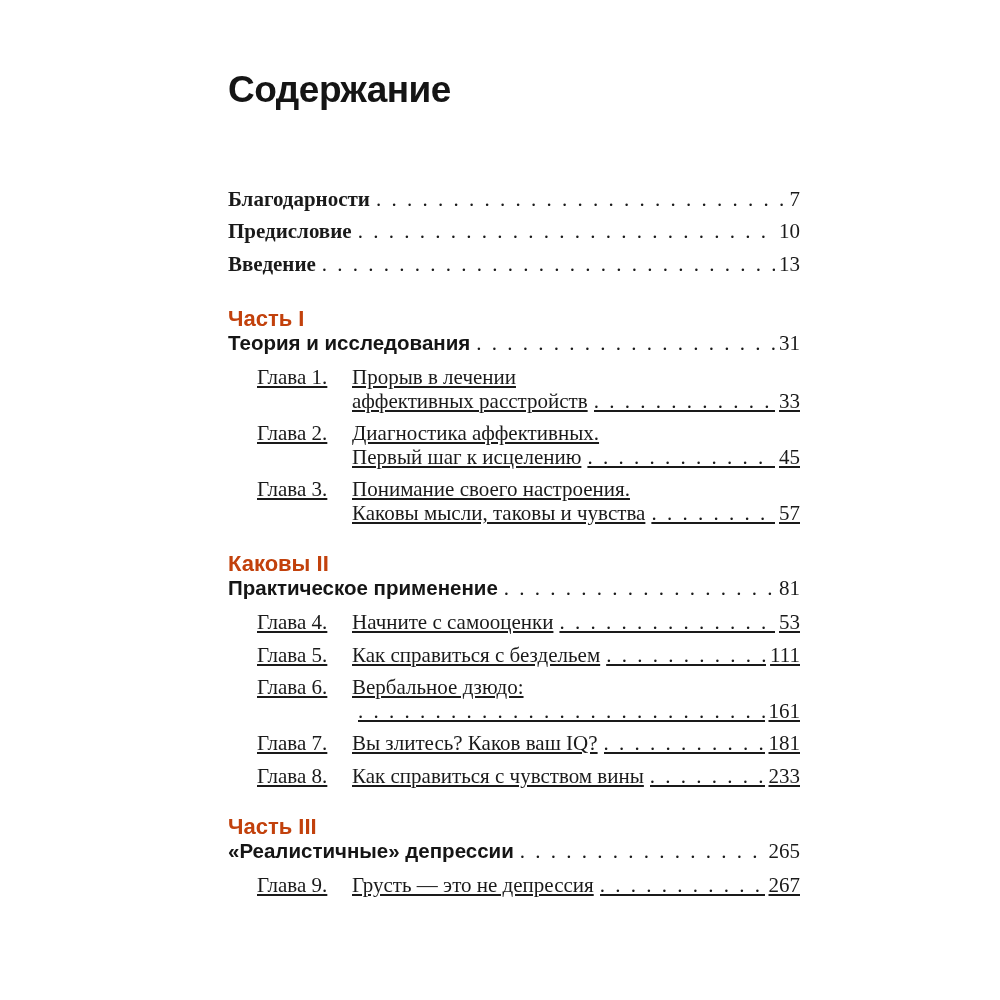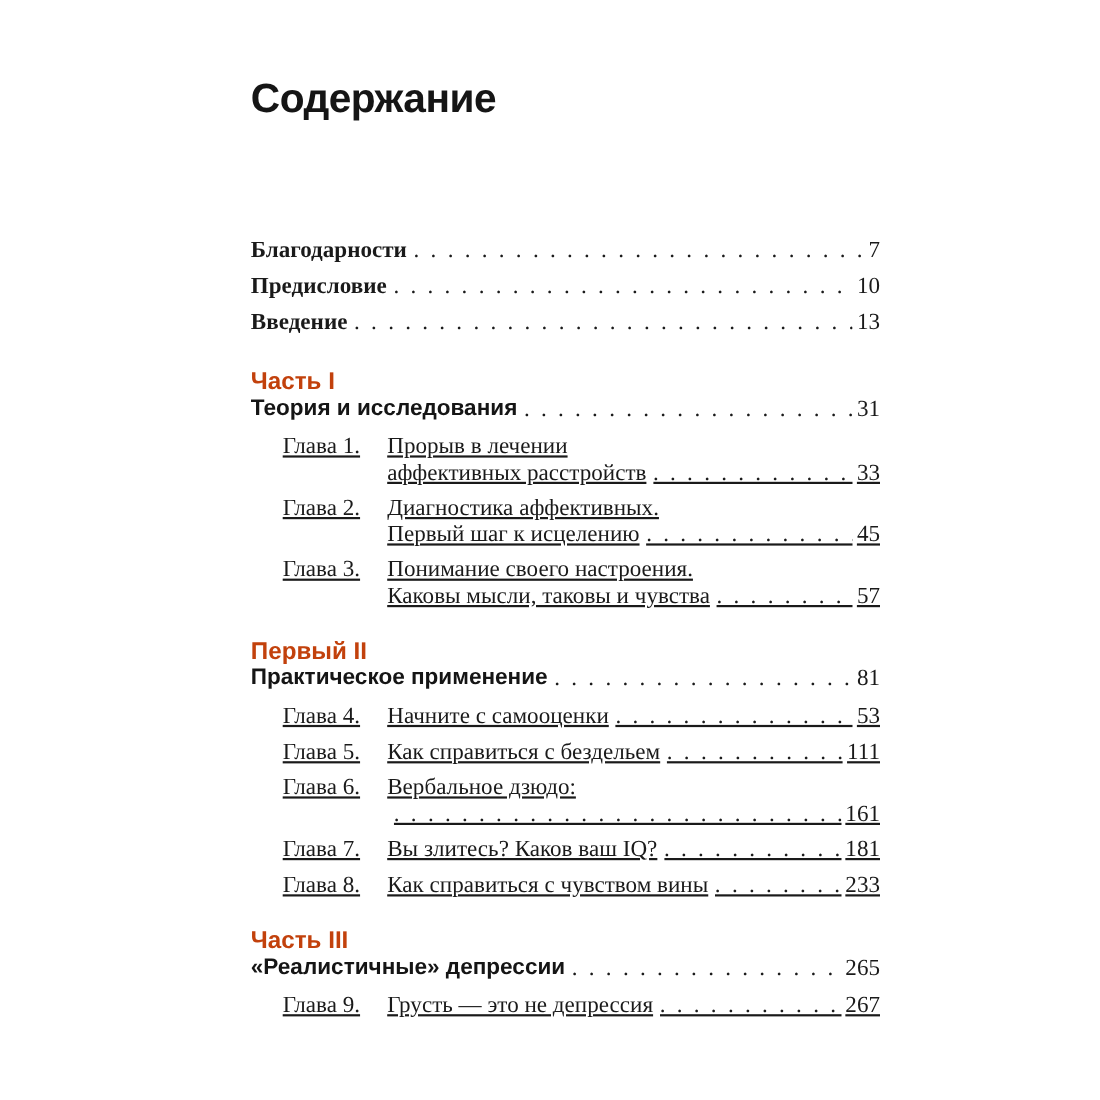--- a/index.html
+++ b/index.html
@@ -22,21 +22,21 @@
   }
   .toc-title {
     font-family: "Liberation Sans", "DejaVu Sans", sans-serif;
     font-weight: 700;
     font-size: 37px;
     letter-spacing: -0.5px;
     line-height: 1.1;
     color: #151515;
   }
   .front-matter {
-    margin-top: 100px;
+    margin-top: 72px;
   }
   .front-row {
     display: flex;
     align-items: baseline;
     font-size: 21px;
     line-height: 32.5px;
   }
   .front-label {
     font-weight: 700;
     flex-shrink: 0;
@@ -178,21 +178,21 @@
             <span class="ch-text">Каковы мысли, таковы и чувства</span>
             <span class="leader">. . . . . . . . . . . . . . . . . . . . . . . . . . . . . . . . . . . . . . . . . . . . . . . . . . . . . . . . . . . . . . . . . . . . . . . . . . . . . . . .</span>
             <span class="page-num">57</span>
           </div>
         </div>
       </div>
     </div>
   </div>
 
   <div class="part-section">
-    <div class="part-label">Первый II</div>
+    <div class="part-label">Каковы II</div>
     <div class="part-title-row">
       <span class="part-title">Практическое применение</span>
       <span class="leader">. . . . . . . . . . . . . . . . . . . . . . . . . . . . . . . . . . . . . . . . . . . . . . . . . . . . . . . . . . . . . . . . . . . . . . . . . . . . . . . .</span>
       <span class="page-num">81</span>
     </div>
     <div class="chapters">
       <div class="chapter-row">
         <span class="ch-num">Глава 4.</span>
         <div class="ch-body">
           <div class="ch-line">

